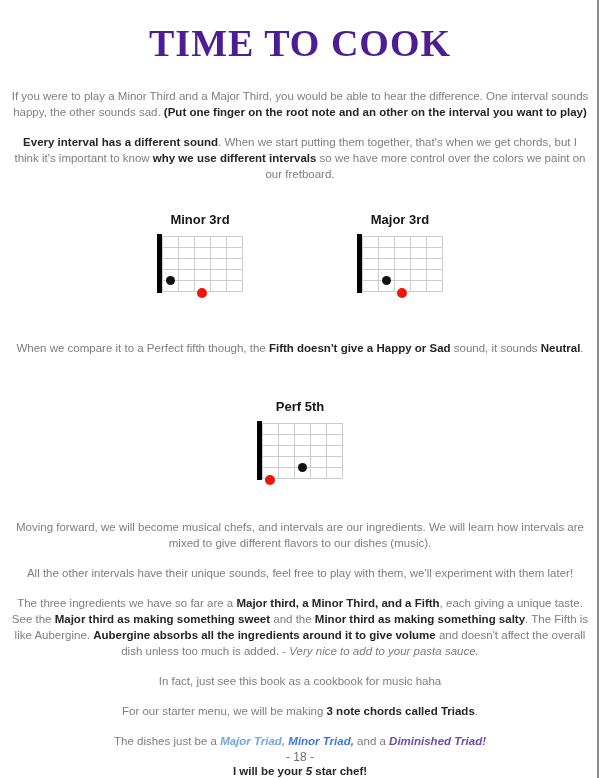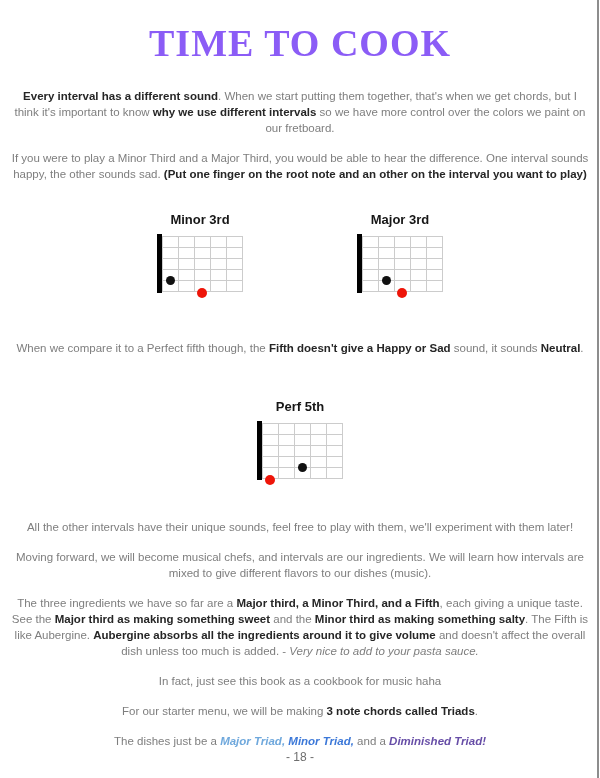--- a/index.html
+++ b/index.html
@@ -76,25 +76,25 @@
     text-align: center;
     font-size: 12px;
     color: #6e6e6e;
   }
 </style>
 </head>
 <body>
 
 <div class="page">
 
-  <h1 class="title" style="color: #8b5cf6;">TIME TO COOK</h1>
+  <h1 class="title" style="color: #4c1d95;">TIME TO COOK</h1>
+
+  <p class="para"><span>If you were to play a Minor Third and a Major Third, you would be able to hear the difference. One interval sounds happy, the other sounds sad. </span><span class="b">(Put one finger on the root note and an other on the interval you want to play)</span></p>
 
   <p class="para"><span class="b">Every interval has a different sound</span><span>. When we start putting them together, that's when we get chords, but I think it's important to know </span><span class="b">why we use different intervals</span><span> so we have more control over the colors we paint on our fretboard.</span></p>
-
-  <p class="para"><span>If you were to play a Minor Third and a Major Third, you would be able to hear the difference. One interval sounds happy, the other sounds sad. </span><span class="b">(Put one finger on the root note and an other on the interval you want to play)</span></p>
 
   <div class="diagram-row">
     <div class="diagram-col">
       <figure>
         <figcaption class="diagram-label">Minor 3rd</figcaption>
         <div class="fretboard">
             <div class="nut"></div>
             <div class="h-line" style="top: 2px; width: 80px; background: rgb(204, 204, 204);"></div>
             <div class="h-line" style="top: 13px; width: 80px; background: rgb(204, 204, 204);"></div>
             <div class="h-line" style="top: 24px; width: 80px; background: rgb(204, 204, 204);"></div>
@@ -156,30 +156,31 @@
             <div class="v-line" style="left: 53px; height: 56px; background: rgb(204, 204, 204);"></div>
             <div class="v-line" style="left: 69px; height: 56px; background: rgb(204, 204, 204);"></div>
             <div class="v-line" style="left: 85px; height: 56px; background: rgb(204, 204, 204);"></div>
             <div class="dot" style="width: 9px; height: 9px; left: 40.5px; top: 41.5px; background: rgb(17, 17, 17);"></div>
             <div class="dot" style="width: 10px; height: 10px; left: 8px; top: 54px; background: rgb(238, 21, 9);"></div>
           </div>
       </figure>
     </div>
   </div>
 
+  <p class="para"><span>Moving forward, we will become musical chefs, and intervals are our ingredients. We will learn how intervals are mixed to give different flavors to our dishes (music).</span></p>
+
   <p class="para"><span>All the other intervals have their unique sounds, feel free to play with them, we'll experiment with them later!</span></p>
-
-  <p class="para"><span>Moving forward, we will become musical chefs, and intervals are our ingredients. We will learn how intervals are mixed to give different flavors to our dishes (music).</span></p>
 
   <p class="para"><span>The three ingredients we have so far are a </span><span class="b">Major third, a Minor Third, and a Fifth</span><span>, each giving a unique taste. See the </span><span class="b">Major third as making something sweet</span><span> and the </span><span class="b">Minor third as making something salty</span><span>. The Fifth is like Aubergine. </span><span class="b">Aubergine absorbs all the ingredients around it to give volume</span><span> and doesn't affect the overall dish unless too much is added. - </span><span class="i">Very nice to add to your pasta sauce.</span></p>
 
   <p class="para"><span>In fact, just see this book as a cookbook for music haha</span></p>
 
   <p class="para"><span>For our starter menu, we will be making </span><span class="b">3 note chords called Triads</span><span>.</span></p>
 
   <p class="para"><span>The dishes just be a </span><span class="b i" style="color: rgb(111, 168, 220);">Major Triad,</span><span> </span><span class="b i" style="color: rgb(60, 120, 216);">Minor Triad,</span><span> and a </span><span class="b i" style="color: rgb(103, 78, 167);">Diminished Triad!</span></p>
 
+  <p class="para"><span class="b">I will be your </span><span class="b i">5</span><span class="b"> star chef!</span></p>
 
   <div class="footer-page-number">- 18 -</div>
 
   <div class="edge-line"></div>
 
 </div>
 
 </body></html>

